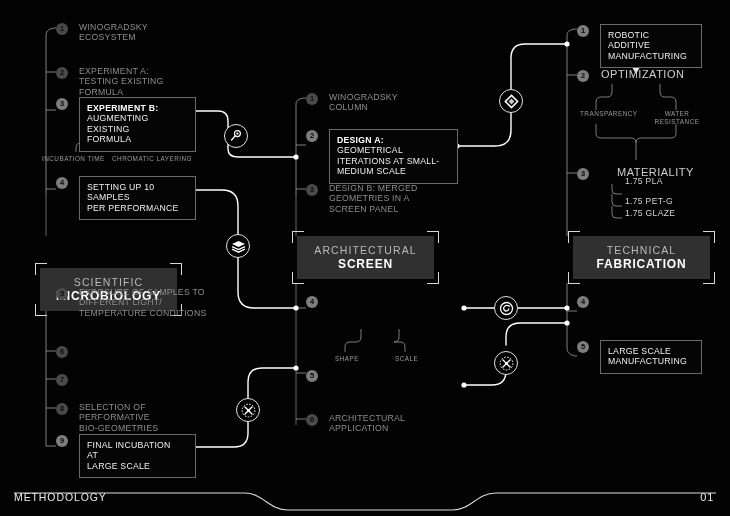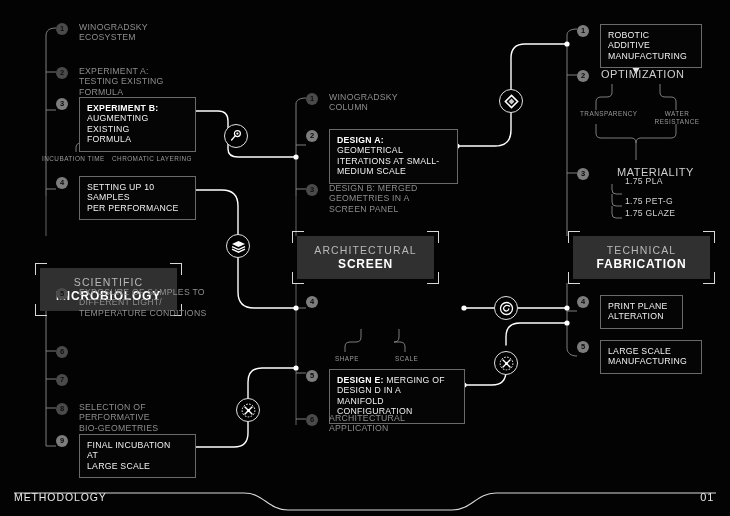--- a/index.html
+++ b/index.html
@@ -351,23 +351,20 @@
 
   <div class="node boxed" style="left:306px; top:295px; width:159px;">
     <div class="num">4</div>
   </div>
 
   <span class="cap" style="left:335px; top:355px;">SHAPE</span>
   <span class="cap" style="left:395px; top:355px;">SCALE</span>
 
   <div class="node boxed" style="left:306px; top:369px; width:159px;">
     <div class="num">5</div>
-    <div class="txt bright"><span class="lead">DESIGN E:</span><span> MERGING OF
-DESIGN D IN A MANIFOLD
-CONFIGURATION</span></div>
   </div>
 
   <div class="node" style="left:306px; top:413px; width:150px;">
     <div class="num dim">6</div>
     <div class="txt">ARCHITECTURAL
 APPLICATION</div>
   </div>
 
   <div class="node boxed" style="left:577px; top:24px; width:107px;">
     <div class="num">1</div>
@@ -393,22 +390,20 @@
     <span class="p1">TECHNICAL</span>
     <span class="p2">FABRICATION</span>
     <i class="bracket bk-tl"></i>
     <i class="bracket bk-tr"></i>
     <i class="bracket bk-bl"></i>
     <i class="bracket bk-br"></i>
   </div>
 
   <div class="node boxed" style="left:577px; top:295px; width:107px;">
     <div class="num">4</div>
-    <div class="txt bright">PRINT PLANE
-ALTERATION</div>
   </div>
 
   <div class="node boxed" style="left:577px; top:340px; width:107px;">
     <div class="num">5</div>
     <div class="txt bright">LARGE SCALE
 MANUFACTURING</div>
   </div>
 
   <div class="badge" style="left:224px; top:124px;">
     <svg width="14" height="14" viewBox="0 0 14 14">

